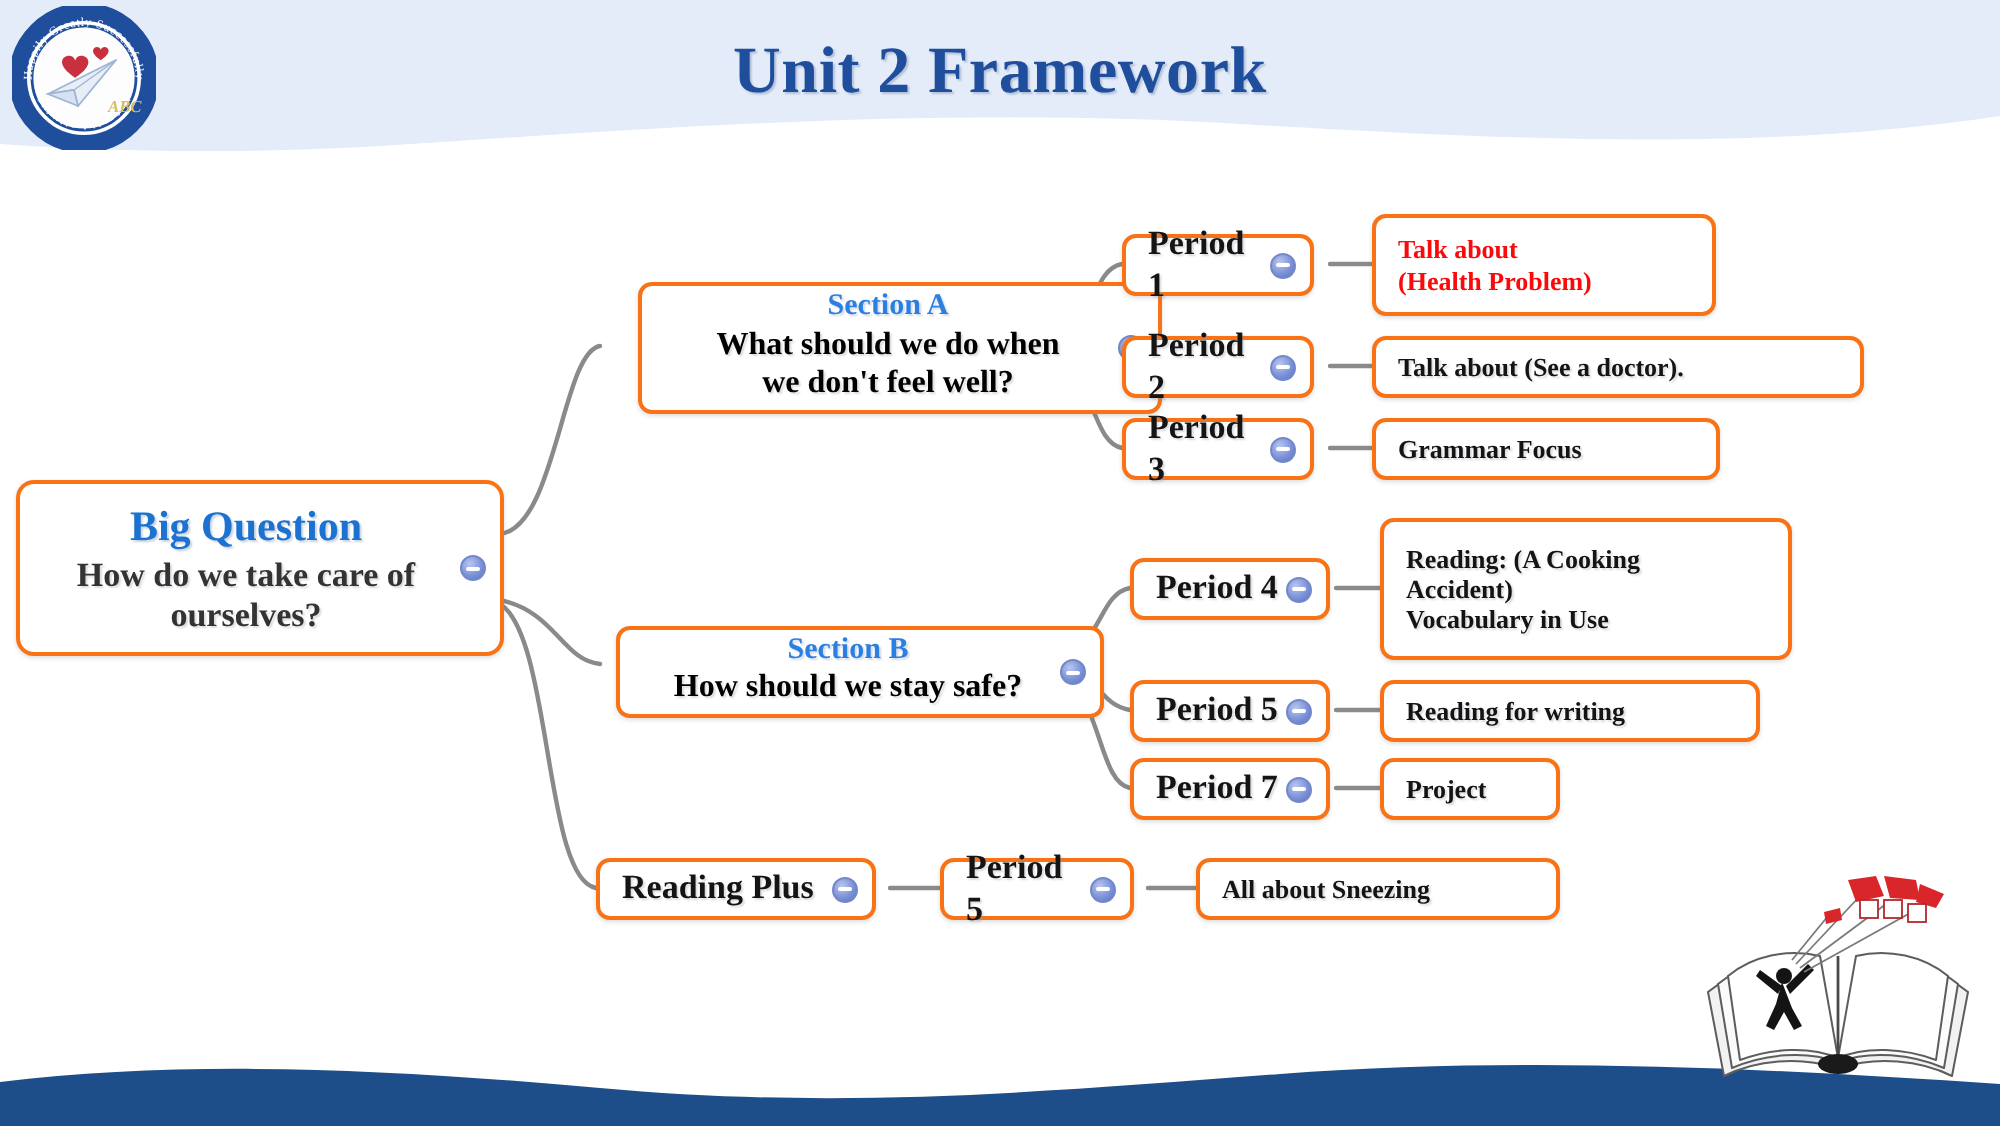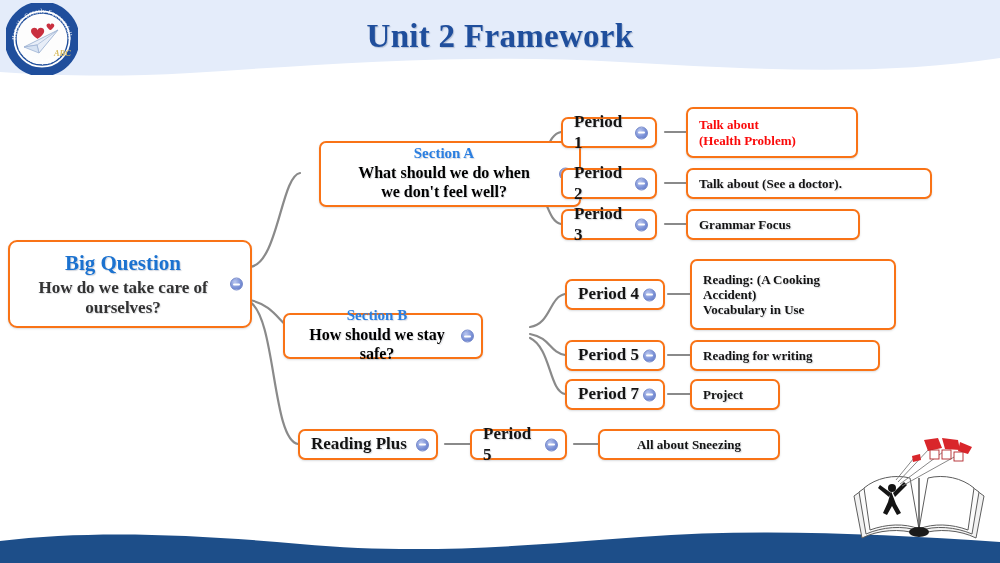--- a/index.html
+++ b/index.html
@@ -250,21 +250,21 @@
     <span class="collapse-badge"></span>
   </div>
 
   <div class="node node-section" style="left:304px; top:141px; width:262px; height:66px;margin-left:15px;">
     <span class="ln title-line">Section A</span>
     <span class="ln sub-line">What should we do when</span>
     <span class="ln sub-line">we don't feel well?</span>
     <span class="collapse-badge"></span>
   </div>
 
-  <div class="node node-section" style="left:283px; top:313px; width:200px; height:46px;">
+  <div class="node node-section" style="left:308px; top:313px; width:244px; height:46px;">
     <span class="ln title-line">Section B</span>
     <span class="ln sub-line">How should we stay safe?</span>
     <span class="collapse-badge"></span>
   </div>
 
   <div class="node node-period" style="left:298px; top:429px; width:140px; height:31px;">
     <span class="ln">Reading Plus</span>
     <span class="collapse-badge"></span>
   </div>
 
@@ -319,21 +319,21 @@
   </div>
 
   <div class="node node-leaf" style="left:690px; top:340px; width:190px; height:31px;">
     <span class="ln">Reading for writing</span>
   </div>
 
   <div class="node node-leaf" style="left:690px; top:379px; width:90px; height:31px;">
     <span class="ln">Project</span>
   </div>
 
-  <div class="node node-leaf" style="left:598px; top:429px; width:182px; height:31px;align-items:center;">
+  <div class="node node-leaf" style="left:598px; top:429px; width:182px; height:31px;">
     <span class="ln">All about Sneezing</span>
   </div>
 
   <svg class="book-art" viewBox="0 0 162 110">
     <g stroke="#5d5d5d" stroke-width="1" fill="#ffffff" stroke-linejoin="round">
       <path d="M16,58 C28,48 46,44 62,48 L80,96 C62,90 40,92 24,100 Z" fill="#f2f2f2"></path>
       <path d="M146,58 C134,48 116,44 100,48 L82,96 C100,90 122,92 138,100 Z" fill="#f2f2f2"></path>
       <path d="M21,54 C33,44 51,40 67,44 L81,93 C65,87 44,89 28,96 Z" fill="#fbfbfb"></path>
       <path d="M141,54 C129,44 111,40 95,44 L81,93 C97,87 118,89 134,96 Z" fill="#fbfbfb"></path>
       <path d="M26,50 C38,40 56,36 72,40 L81,91 C67,85 48,86 32,92 Z" fill="#ffffff"></path>

